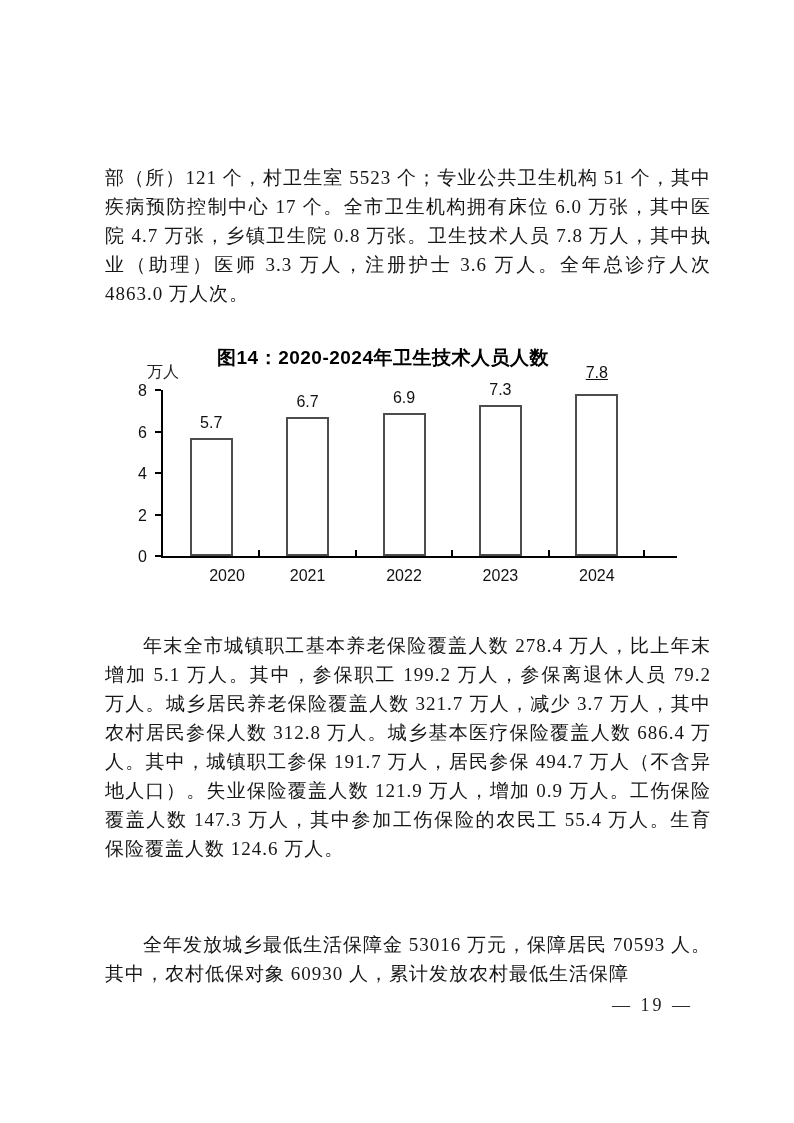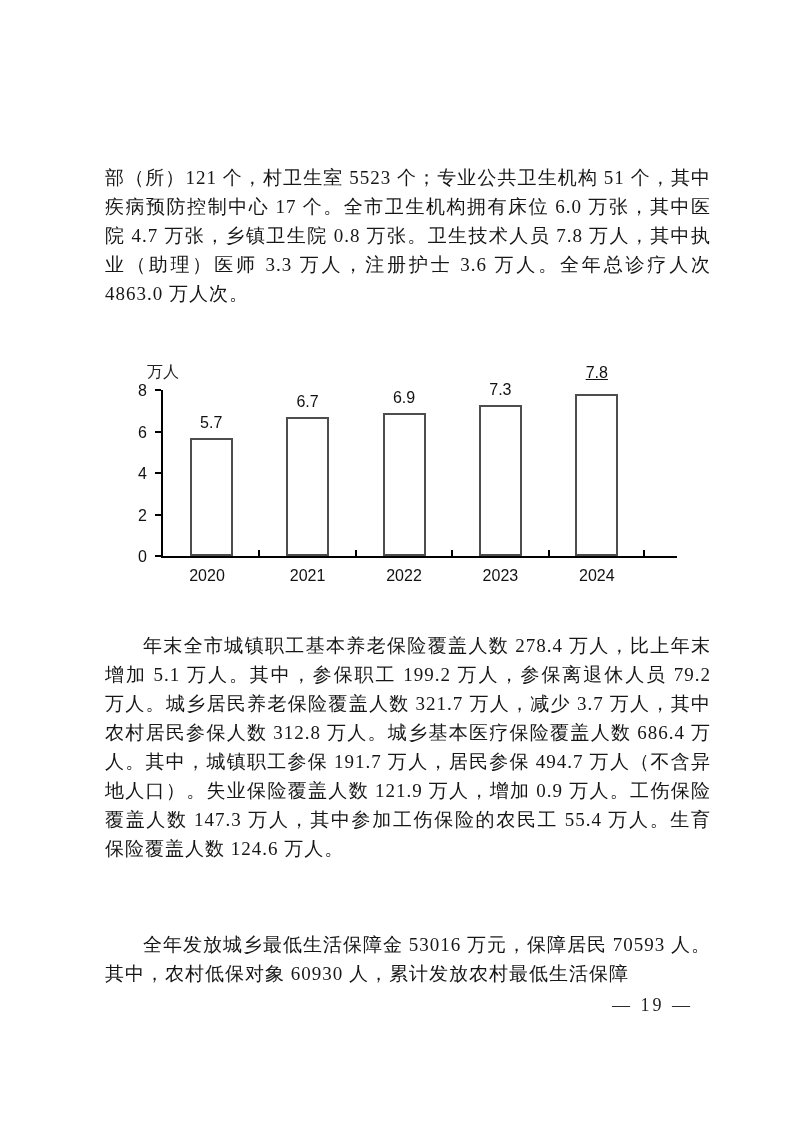--- a/index.html
+++ b/index.html
@@ -43,35 +43,36 @@
   }
 </style>
 </head>
 <body>
 
 <div>
 
   <p class="para" id="p1">部（所）121 个，村卫生室 5523 个；专业公共卫生机构 51 个，其中疾病预防控制中心 17 个。全市卫生机构拥有床位 6.0 万张，其中医院 4.7 万张，乡镇卫生院 0.8 万张。卫生技术人员 7.8 万人，其中执业（助理）医师 3.3 万人，注册护士 3.6 万人。全年总诊疗人次 4863.0 万人次。</p>
 
   <figure class="chart" style="margin:0;">
+    <figcaption class="chart-title">图14：2020-2024年卫生技术人员人数</figcaption>
     <div id="plot">
       <div class="unit-label">万人</div>
     <div class="y-tick" style="bottom: -1px;"></div>
         <div class="y-tick-label" style="bottom: -10px;">0</div>
         <div class="y-tick" style="bottom: 40.5px;"></div>
         <div class="y-tick-label" style="bottom: 31.5px;">2</div>
         <div class="y-tick" style="bottom: 82px;"></div>
         <div class="y-tick-label" style="bottom: 73px;">4</div>
         <div class="y-tick" style="bottom: 123.5px;"></div>
         <div class="y-tick-label" style="bottom: 114.5px;">6</div>
         <div class="y-tick" style="bottom: 165px;"></div>
         <div class="y-tick-label" style="bottom: 156px;">8</div>
         <div class="bar" style="left: 26.7px; width: 43px; height: 118.275px; background: rgb(255, 255, 255); border-color: rgb(77, 77, 77);"></div>
         <div class="bar-value-label" style="left: 18.2px; bottom: 124.275px;">5.7</div>
-        <div class="x-axis-label" style="left: 2px;">2020</div>
+        <div class="x-axis-label" style="left: 22px;">2020</div>
         <div class="bar" style="left: 123.1px; width: 43px; height: 139.025px; background: rgb(255, 255, 255); border-color: rgb(77, 77, 77);"></div>
         <div class="bar-value-label" style="left: 114.6px; bottom: 145.025px;">6.7</div>
         <div class="x-axis-label" style="left: 102.6px;">2021</div>
         <div class="x-tick" style="left: 95.4px;"></div>
         <div class="bar" style="left: 219.5px; width: 43px; height: 143.175px; background: rgb(255, 255, 255); border-color: rgb(77, 77, 77);"></div>
         <div class="bar-value-label" style="left: 211px; bottom: 149.175px; text-align: center;">6.9</div>
         <div class="x-axis-label" style="left: 199px;">2022</div>
         <div class="x-tick" style="left: 191.8px;"></div>
         <div class="bar" style="left: 315.9px; width: 43px; height: 151.475px; background: rgb(255, 255, 255); border-color: rgb(77, 77, 77);"></div>
         <div class="bar-value-label" style="left: 307.4px; bottom: 157.475px;">7.3</div>

